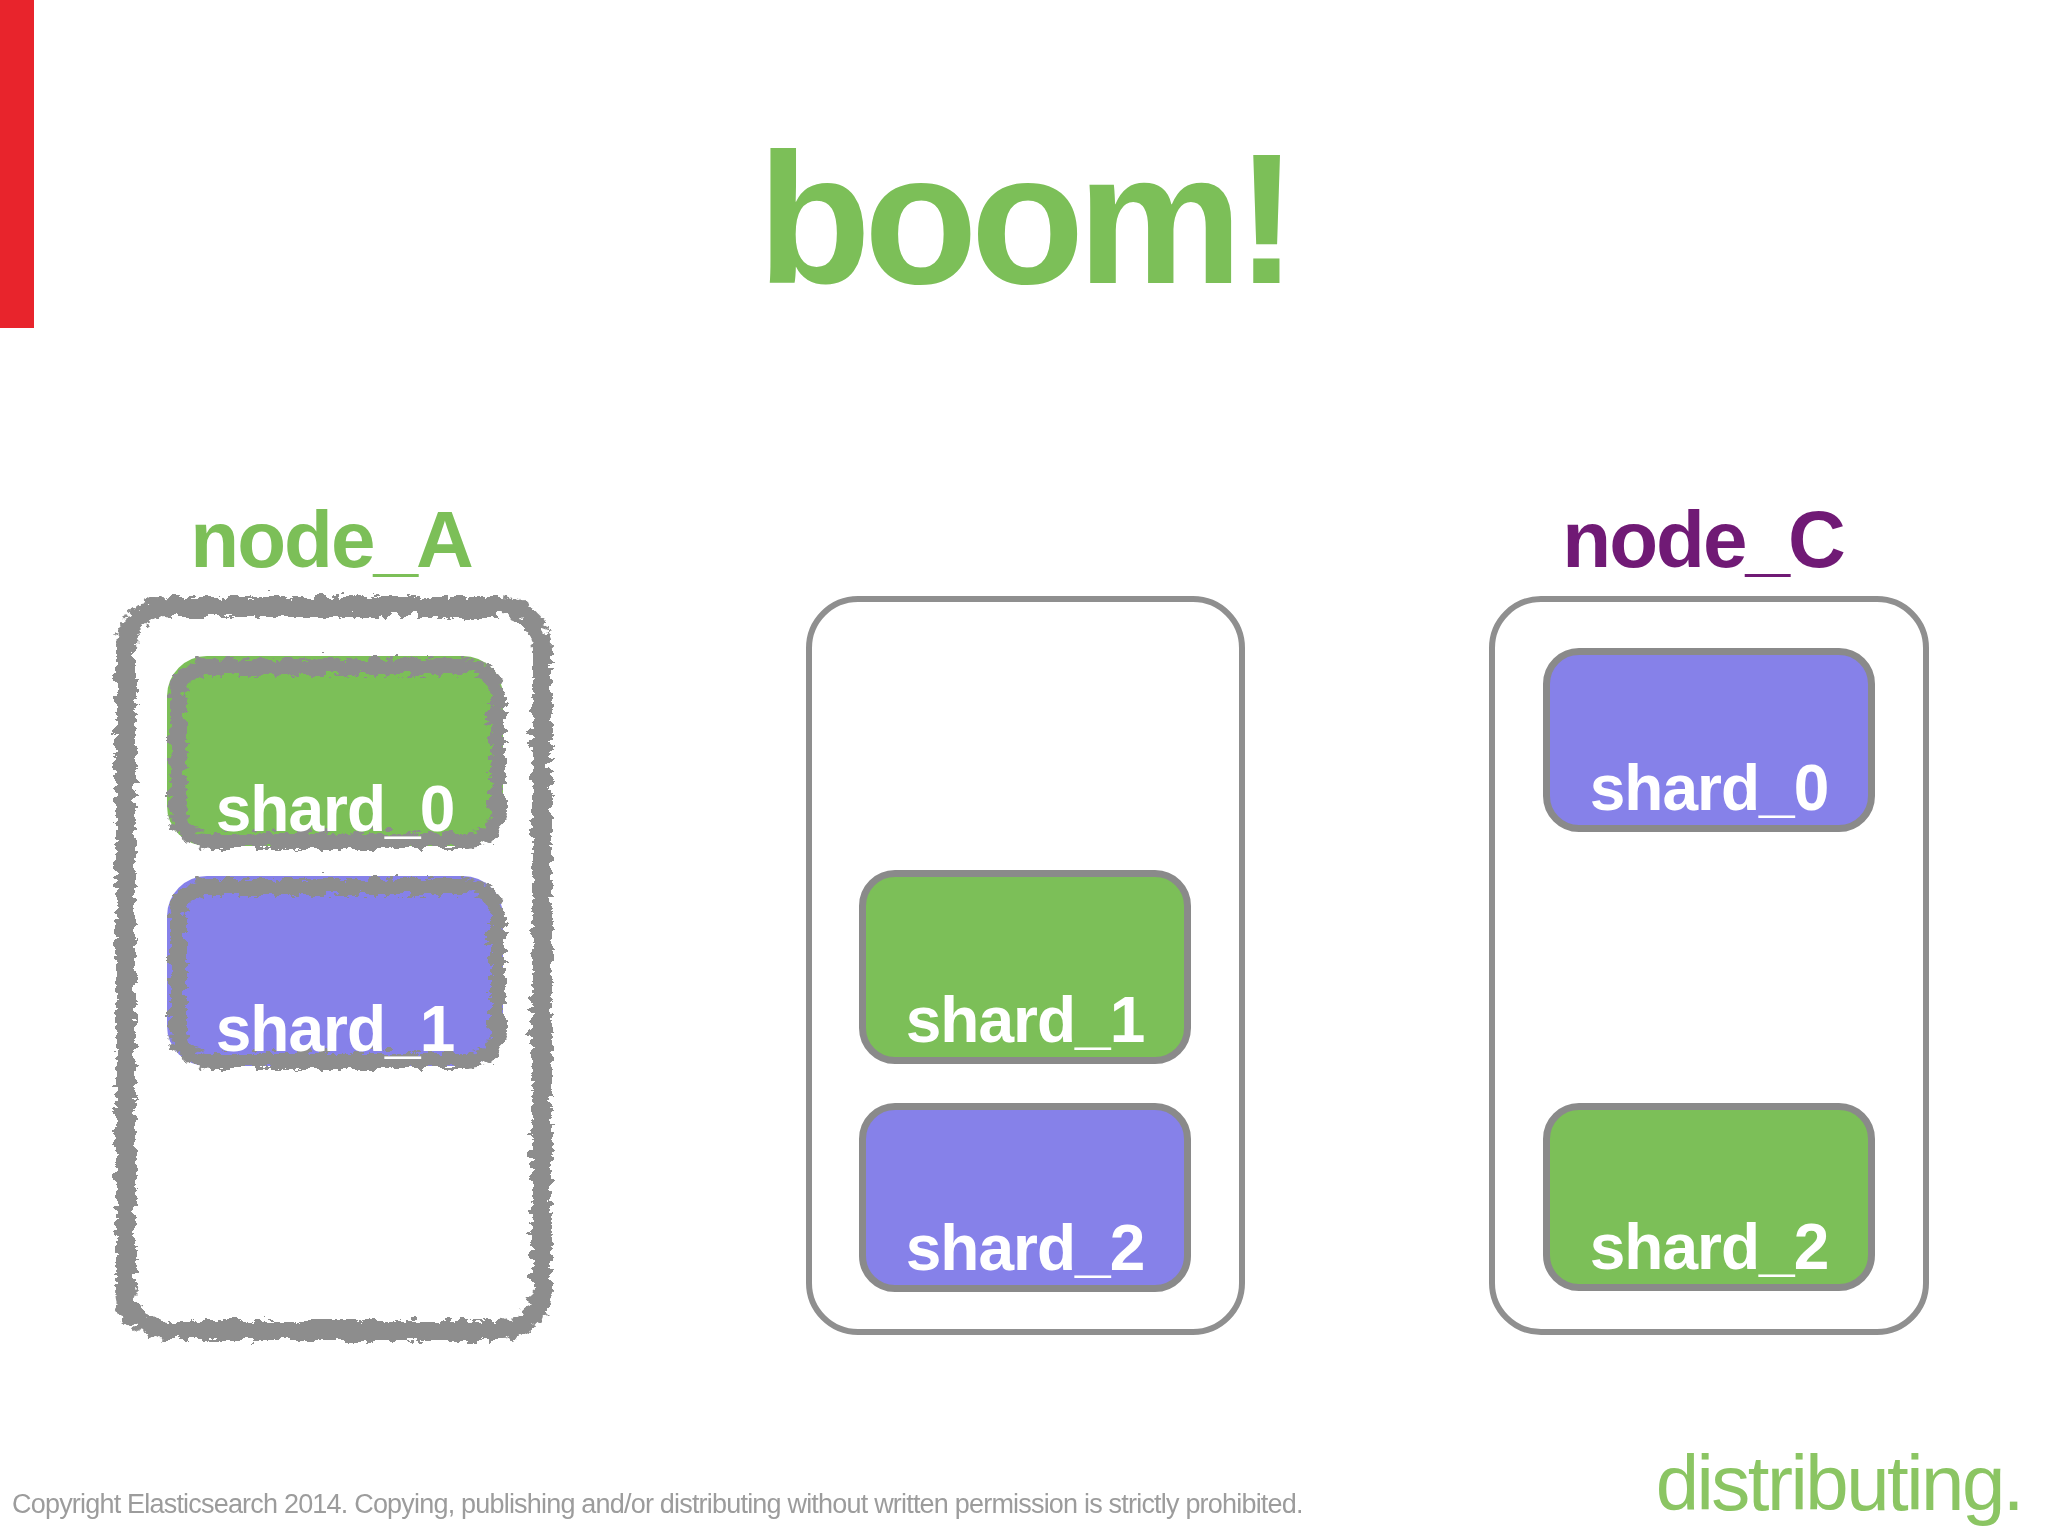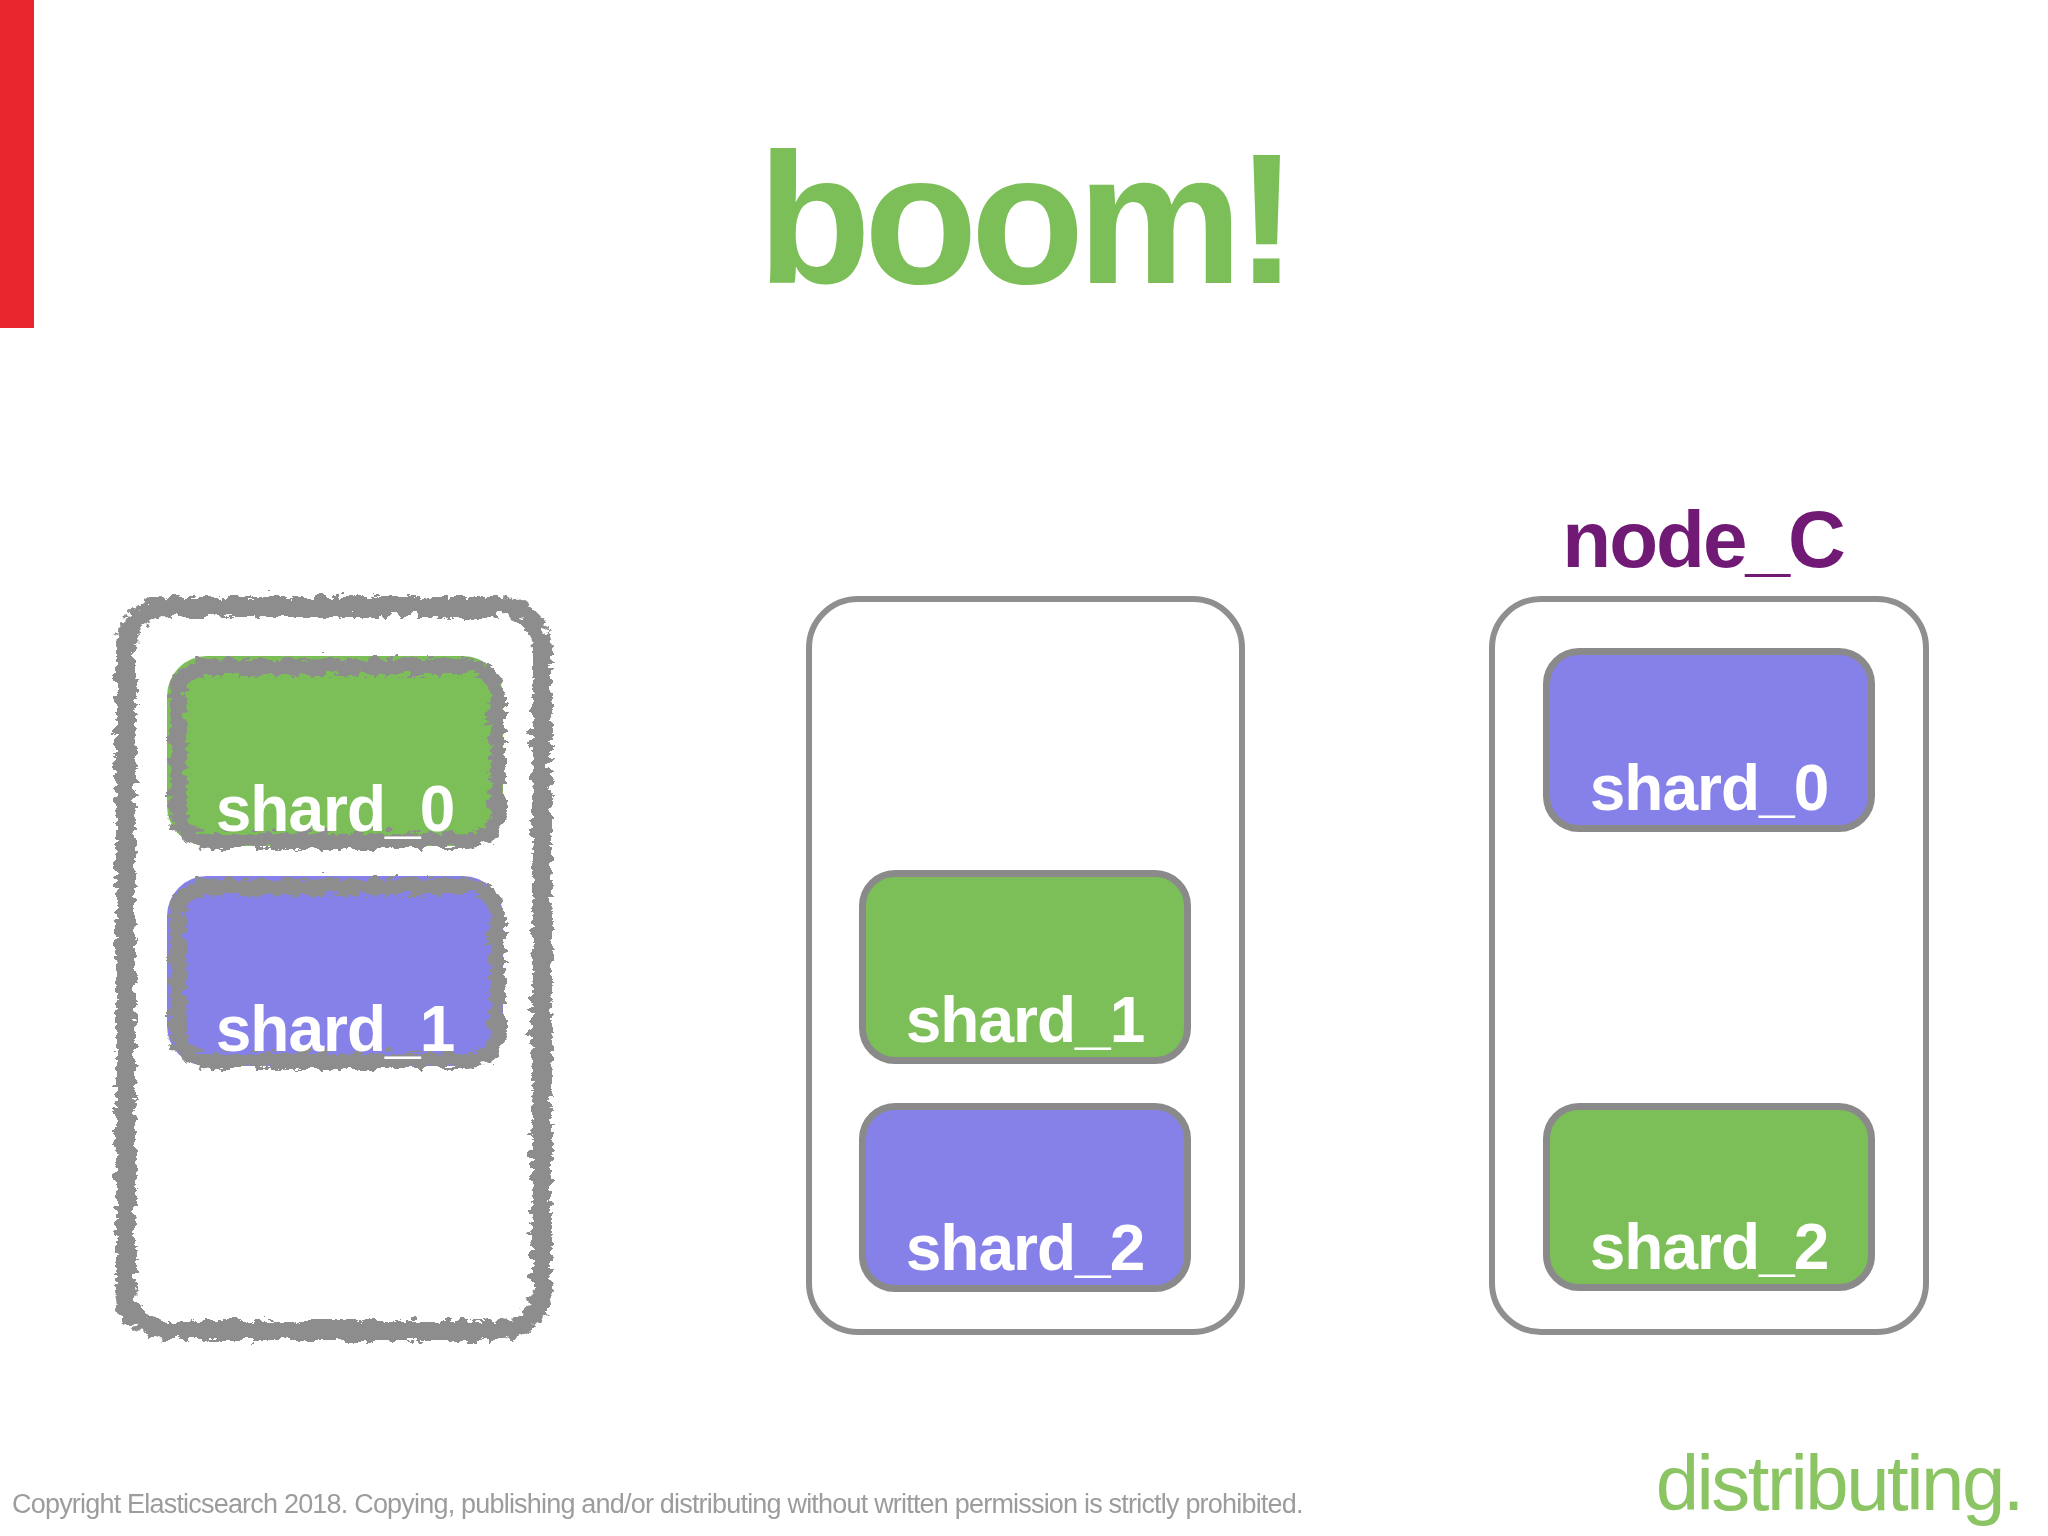--- a/index.html
+++ b/index.html
@@ -83,20 +83,21 @@
     </filter>
   </defs>
 </svg>
 
 <div class="slide">
 
   <div class="ribbon" style="background-color: rgb(232, 36, 44);"></div>
 
   <div class="title" style="color: rgb(124, 191, 88);">boom!</div>
 
+  <div class="node-label label-a" style="color: rgb(124, 191, 88);">node_A</div>
   <div class="node-box box-a">
     <div class="rough"></div>
   </div>
   <div class="shard shard-a0" style="background-color: rgb(124, 191, 88);">
     <div class="rough-shard"></div>
     <span class="shard-text">shard_0</span>
   </div>
   <div class="shard shard-a1" style="background-color: rgb(134, 129, 233);">
     <div class="rough-shard"></div>
     <span class="shard-text">shard_1</span>
@@ -112,16 +113,16 @@
 
   <div class="node-label label-c" style="color: #701a75;">node_C</div>
   <div class="node-box box-c"></div>
   <div class="shard clean shard-c0" style="background-color: rgb(134, 129, 233);">
     <span class="shard-text">shard_0</span>
   </div>
   <div class="shard clean shard-c2" style="background-color: rgb(124, 191, 88);">
     <span class="shard-text">shard_2</span>
   </div>
 
-  <div class="copyright" style="color: rgb(156, 156, 156);">Copyright Elasticsearch 2018. Copying, publishing and/or distributing without written permission is strictly prohibited.</div>
+  <div class="copyright" style="color: rgb(156, 156, 156);">Copyright Elasticsearch 2014. Copying, publishing and/or distributing without written permission is strictly prohibited.</div>
   <div class="logo" style="color: rgb(139, 197, 99);">distributing.</div>
 
 </div>
 
 </body></html>

